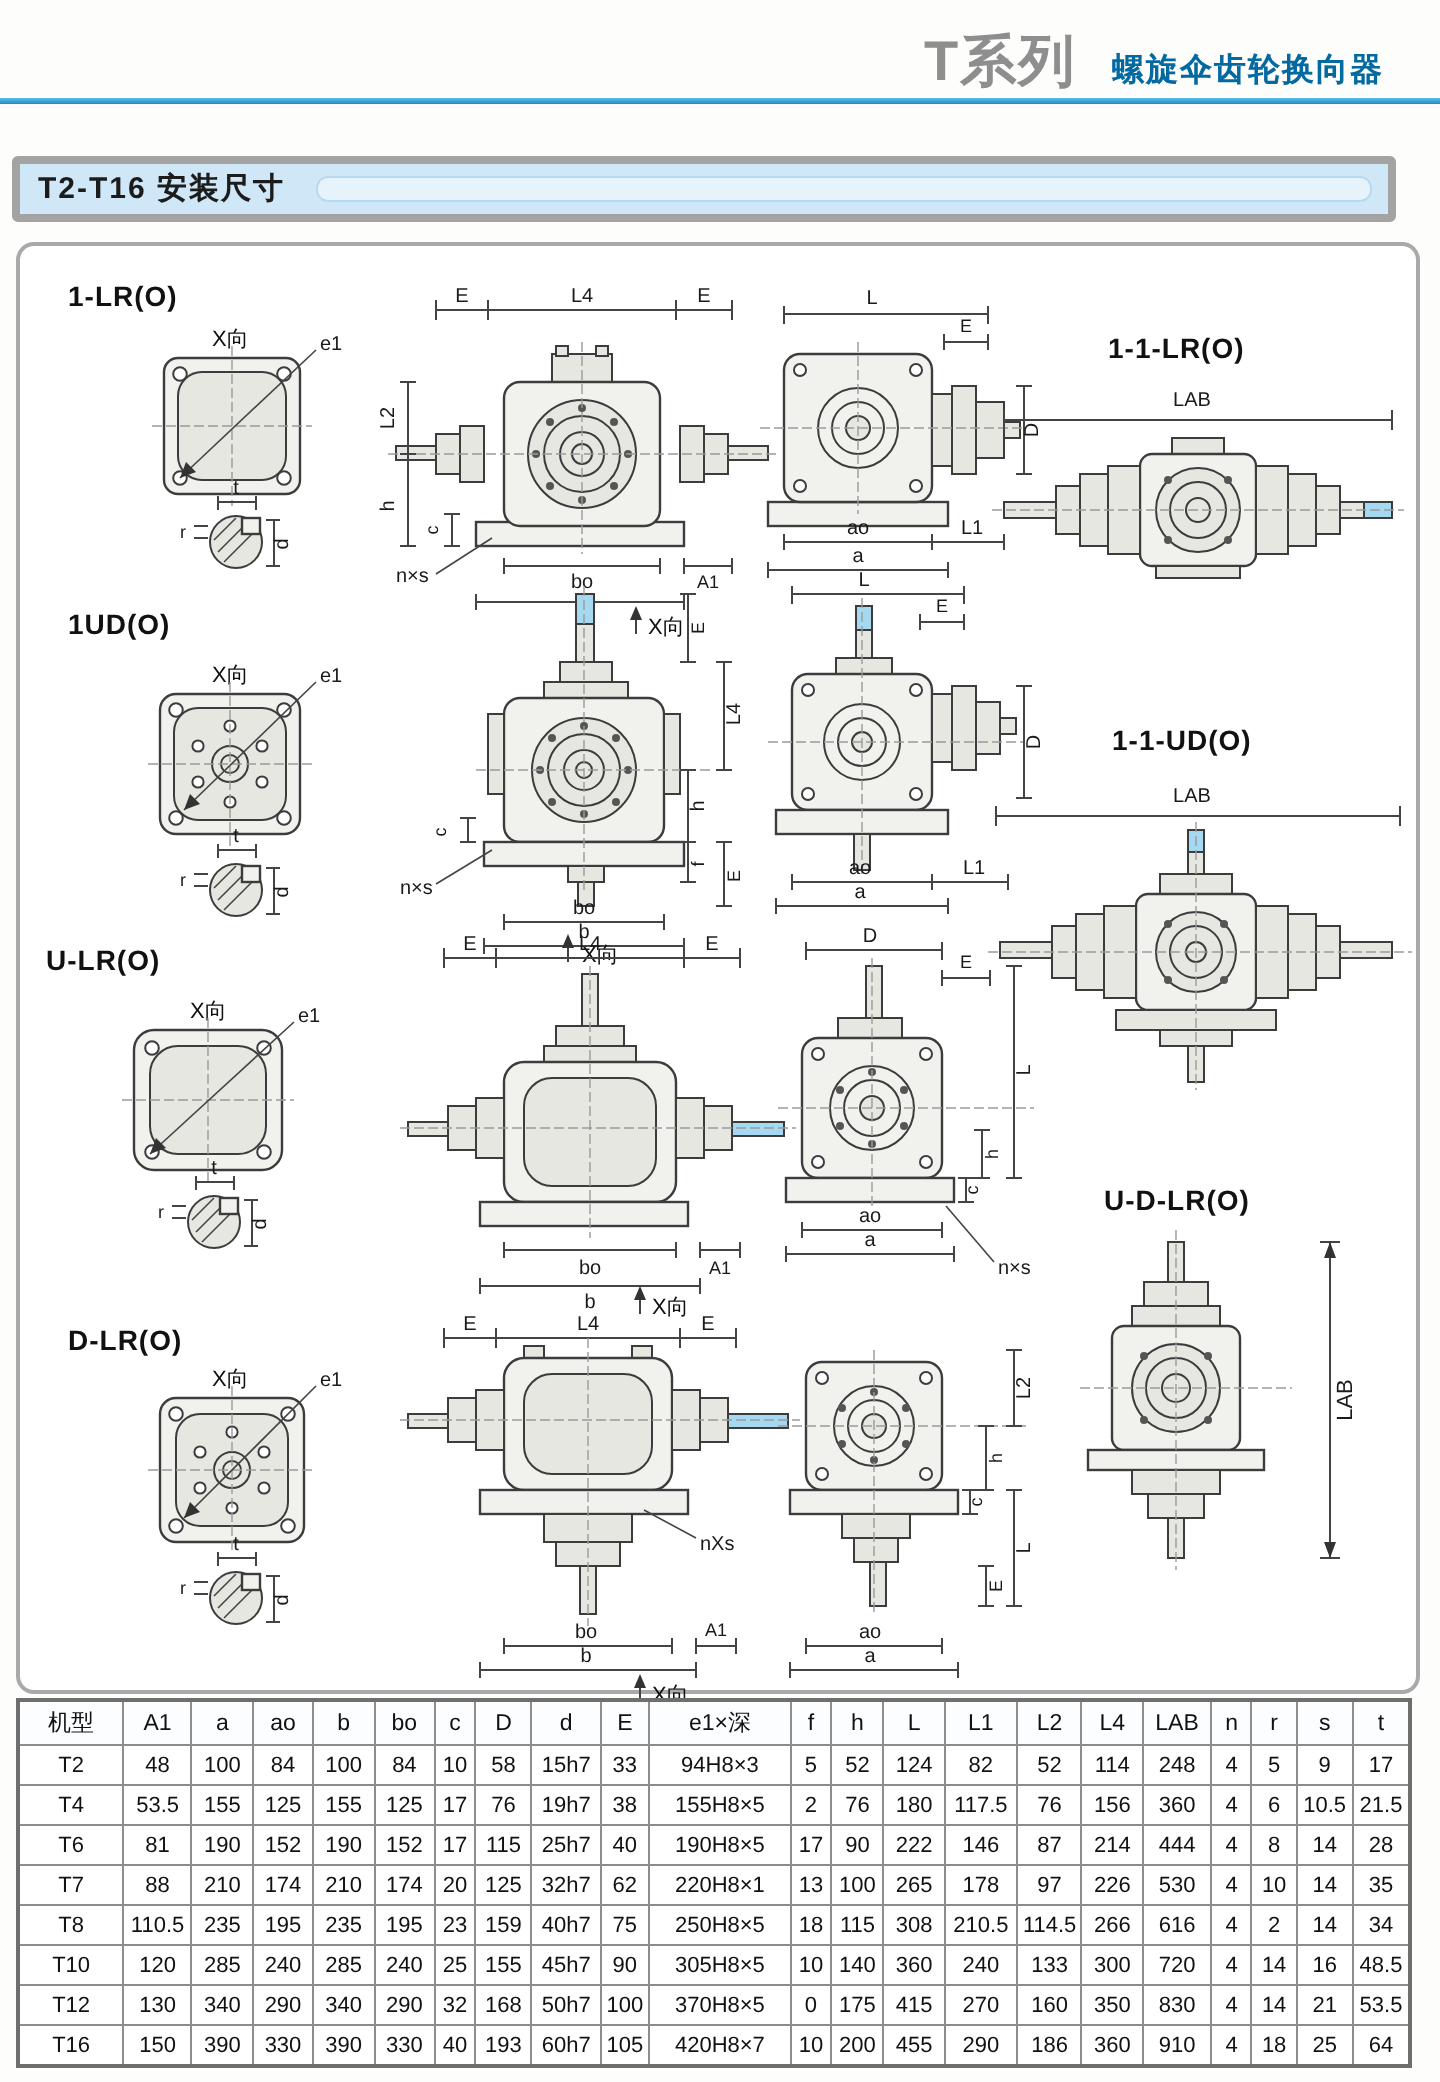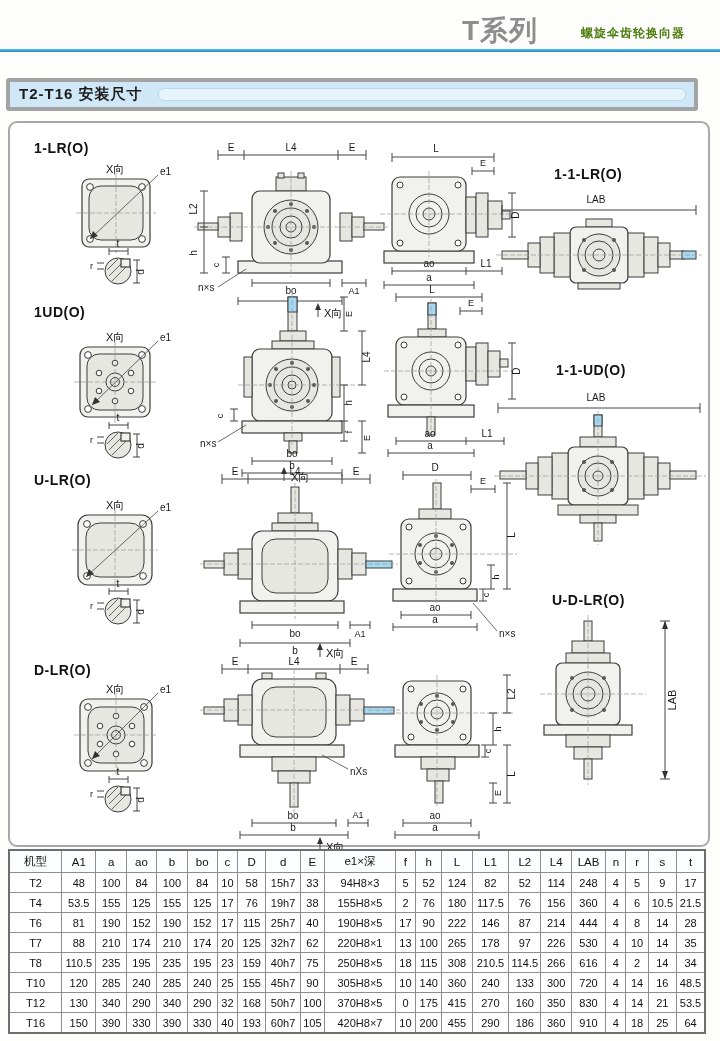--- a/index.html
+++ b/index.html
@@ -1,18 +1,18 @@
 <!DOCTYPE html>
 <html><head>
 <meta charset="utf-8">
 <style>
   html,body{margin:0;padding:0}
   body{width:720px;height:1041px;background:#fdfdfc;font-family:"Liberation Sans",sans-serif;position:relative;overflow:hidden}
   .hdr-series{position:absolute;top:12px;left:462px;font-size:28px;font-weight:bold;color:#8e8e8e;letter-spacing:1px}
-  .hdr-sub{position:absolute;top:25px;left:581px;font-size:12px;font-weight:bold;color:#4d7c0f;letter-spacing:1px}
+  .hdr-sub{position:absolute;top:25px;left:556px;font-size:16px;font-weight:bold;color:#0369a1;letter-spacing:1px}
   .hdr-rule{position:absolute;top:49px;left:0;width:720px;height:3px;background:linear-gradient(#56c2e9,#2a86c8)}
   .title-bar{position:absolute;top:78px;left:6px;width:684px;height:25px;background:#cfe7f7;border:4px solid #a3a3a3;border-radius:3px}
   .title-bar-stripe{position:absolute;top:6px;left:148px;width:526px;height:11px;background:#e6f3fb;border:1px solid #b7daf0;border-radius:6px}
   .title-text{position:absolute;top:3px;left:9px;font-size:15px;font-weight:bold;color:#1c1c1c;letter-spacing:1px}
   .panel{position:absolute;top:121px;left:8px;width:698px;height:722px;border:2px solid #a9a9a9;border-radius:9px;background:#fff}
   .cluster{position:absolute}
   svg{overflow:visible;display:block}
   svg text{font-size:10px;fill:#1a1a1a}
   .t-title{font-size:14px;font-weight:bold;fill:#111;letter-spacing:.5px}
   .cjk{font-size:11px;fill:#111}
@@ -375,21 +375,21 @@
         <circle class="bolt" cx="96" cy="131" r="2"></circle>
           <circle class="bolt" cx="124" cy="131" r="2"></circle>
         <rect class="bf2" x="70" y="146" width="80" height="10"></rect>
         <rect class="bf2" x="92" y="156" width="36" height="8"></rect>
         <rect class="bf2" x="106" y="164" width="8" height="18"></rect>
         <path class="cl" d="M6 117 H218 M110 52 V186"></path>
       </g>
     </svg>
   </div>
 
-  <div class="cluster" style="left:16px;top:344px">
+  <div class="cluster" style="left:5px;top:344px">
     <svg width="170" height="168" viewBox="0 0 170 168">
       <text class="t-title" x="8" y="18">U-LR(O)</text>
       <text class="cjk" x="80" y="42">X向</text>
       <g>
         <rect class="bf" x="52" y="48" width="74" height="70" rx="10"></rect>
         <rect class="bf2" x="60" y="56" width="58" height="54" rx="14"></rect>
         <circle class="hole" cx="61" cy="57" r="3.4"></circle>
           <circle class="hole" cx="117" cy="57" r="3.4"></circle>
         <circle class="hole" cx="61" cy="109" r="3.4"></circle>
           <circle class="hole" cx="117" cy="109" r="3.4"></circle>

